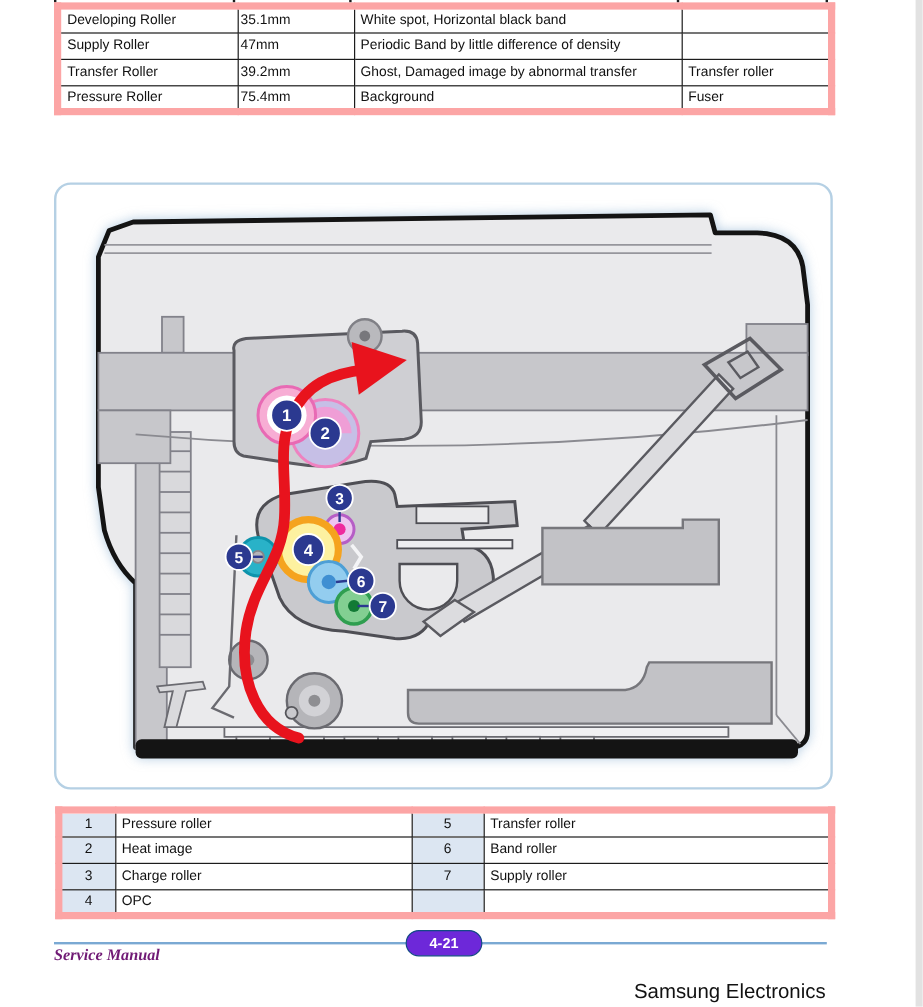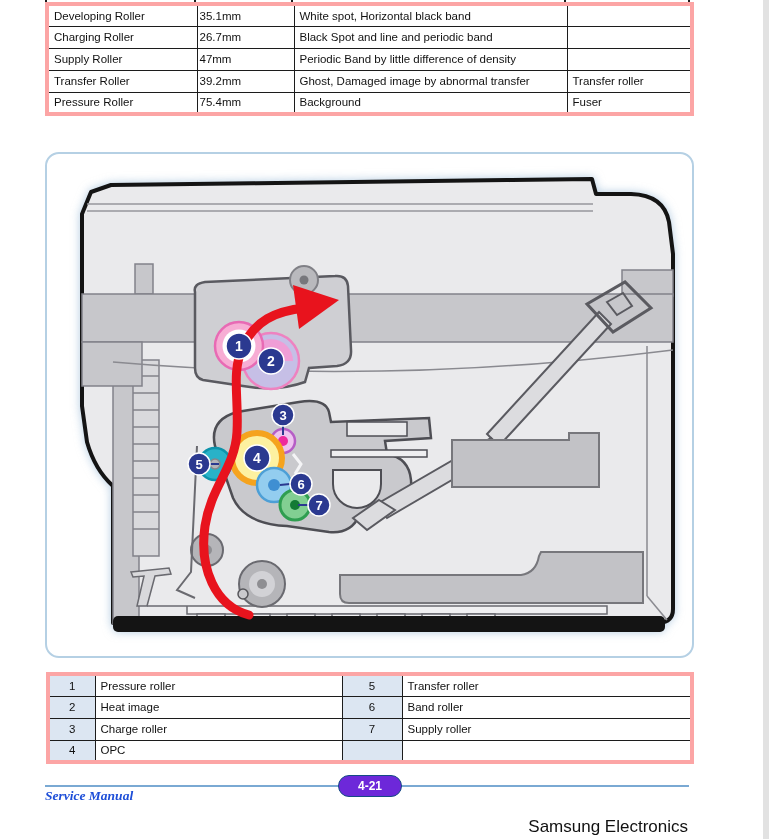--- a/index.html
+++ b/index.html
@@ -4,42 +4,42 @@
 <style>
   * { margin:0; padding:0; box-sizing:border-box; }
   body { width:769px; height:839px; position:relative; background:#ffffff; overflow:hidden;
          font-family:"Liberation Sans", sans-serif; }
 
   
   .doc-table { position:absolute; border-collapse:collapse; table-layout:fixed;
                font-size:11.5px; color:#111; }
   .doc-table td { border:1.5px solid #1c1c1c; height:22px; padding:0 5px;
                   vertical-align:middle; overflow:hidden; white-space:nowrap; }
-  table.doc-table { border:4px solid #fca5a5; }
+  table.doc-table { border:6px solid #fca5a5; }
   .top-table { left:45px; top:2px; width:645px; }
   .top-table .c-size { text-align:left; padding:0 2px; }
   .bottom-table { left:46px; top:672px; width:644px; }
   .bottom-table .c-num { text-align:center; background:#dce6f2; }
   .cut-ticks { position:absolute; left:45px; top:0; width:645px; height:2px; }
   .cut-ticks span { position:absolute; top:0; width:2px; height:2px; background:#1c1c1c; }
 
   
   .diagram-box { position:absolute; left:45px; top:152px; width:649px; height:506px;
                  border:2px solid #b5d0e4; border-radius:14px; background:#ffffff; }
   .printer { filter: drop-shadow(0 0 5px rgba(130,170,205,.6)); }
   svg text.badge-num { font-family:"Liberation Sans", sans-serif; font-weight:bold;
                        fill:#ffffff; text-anchor:middle; }
 
   
   .footer-line { position:absolute; left:45px; top:785px; width:644px; height:2px; background:#7aa9d3; }
   .footer-pill { position:absolute; left:338px; top:775px; width:64px; height:22px;
                  background:#6d28d9; border:1px solid #134a85; border-radius:11px;
                  color:#fff; font-weight:bold; font-size:12px; text-align:center; line-height:20px; }
   .footer-left { position:absolute; left:45px; top:788px; font-family:"Liberation Serif", serif;
-                 font-style:italic; font-weight:bold; font-size:13.5px; color:#1d4ed8; }
+                 font-style:italic; font-weight:bold; font-size:13.5px; color:#701a75; }
   .footer-right { position:absolute; right:81px; top:817px; font-size:17px; color:#111; }
 
   .page-edge { position:absolute; left:763px; top:0; width:6px; height:839px; background:#e2e2e2; }
 </style>
 </head>
 <body>
 
 <div class="cut-ticks">
   <span style="left:0"></span>
     <span style="left:149px"></span>
@@ -54,26 +54,20 @@
       <col style="width:97px">
       <col style="width:273px">
       <col style="width:125px">
     </colgroup>
   <tbody>
 
   <tr>
       <td>Developing Roller</td>
       <td class="c-size">35.1mm</td>
       <td>White spot, Horizontal black band</td>
-      <td></td>
-    </tr>
-      <tr>
-      <td>Charging Roller</td>
-      <td class="c-size">26.7mm</td>
-      <td>Black Spot and line and periodic band</td>
       <td></td>
     </tr>
       <tr>
       <td>Supply Roller</td>
       <td class="c-size">47mm</td>
       <td>Periodic Band by little difference of density</td>
       <td></td>
     </tr>
       <tr>
       <td>Transfer Roller</td>

